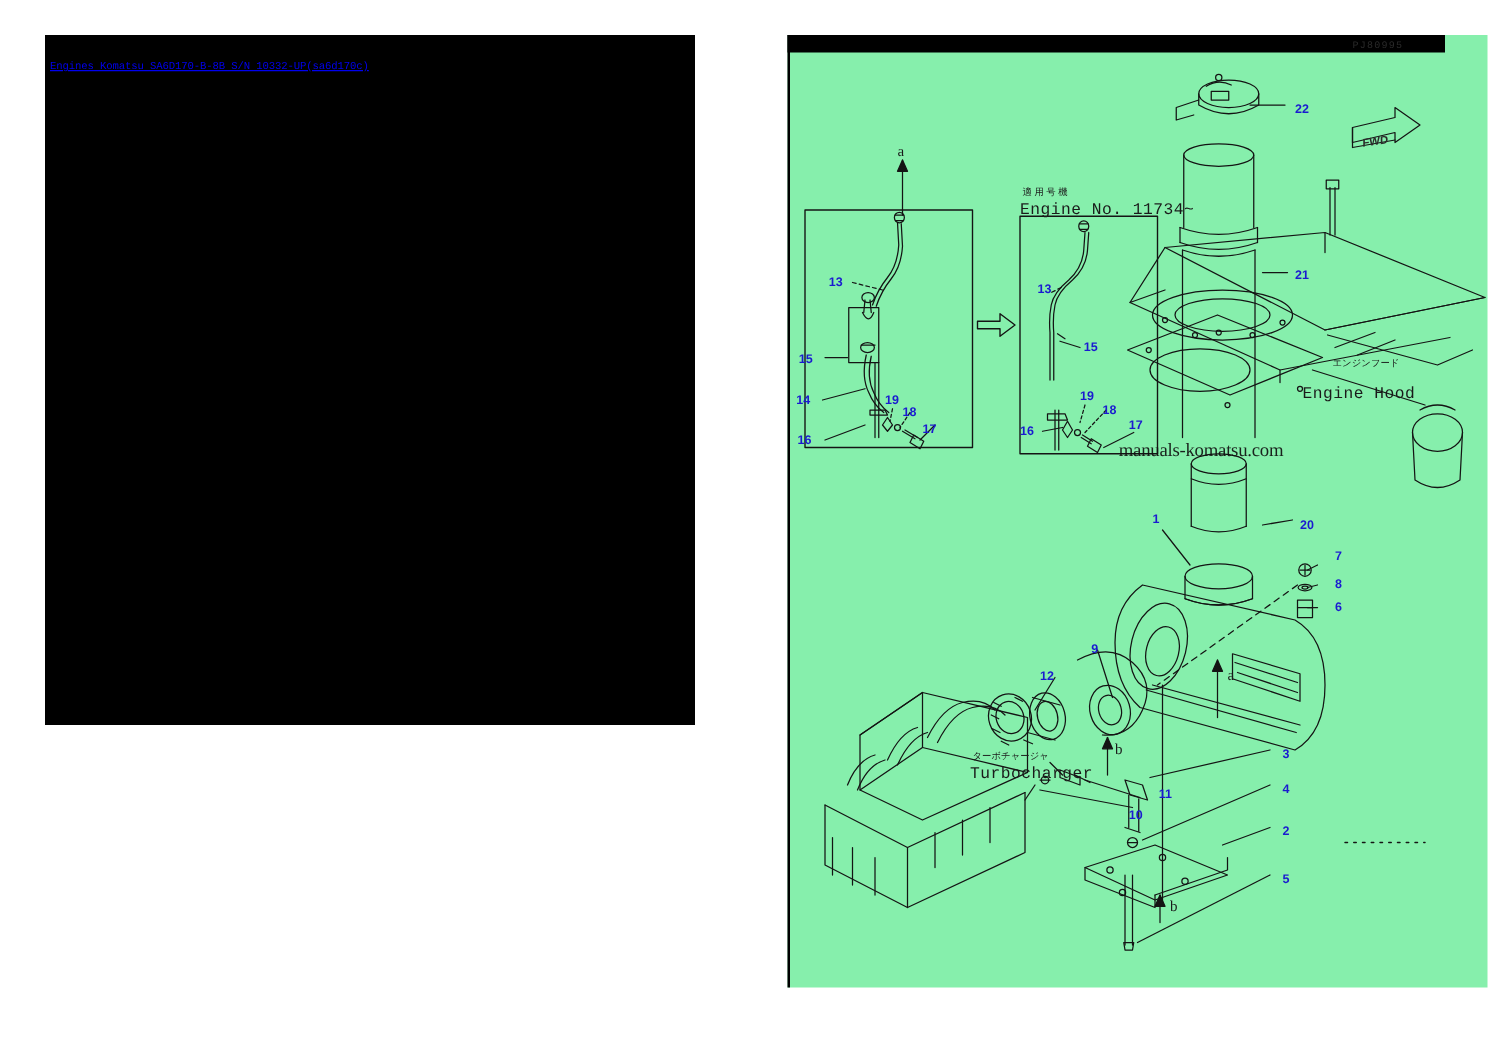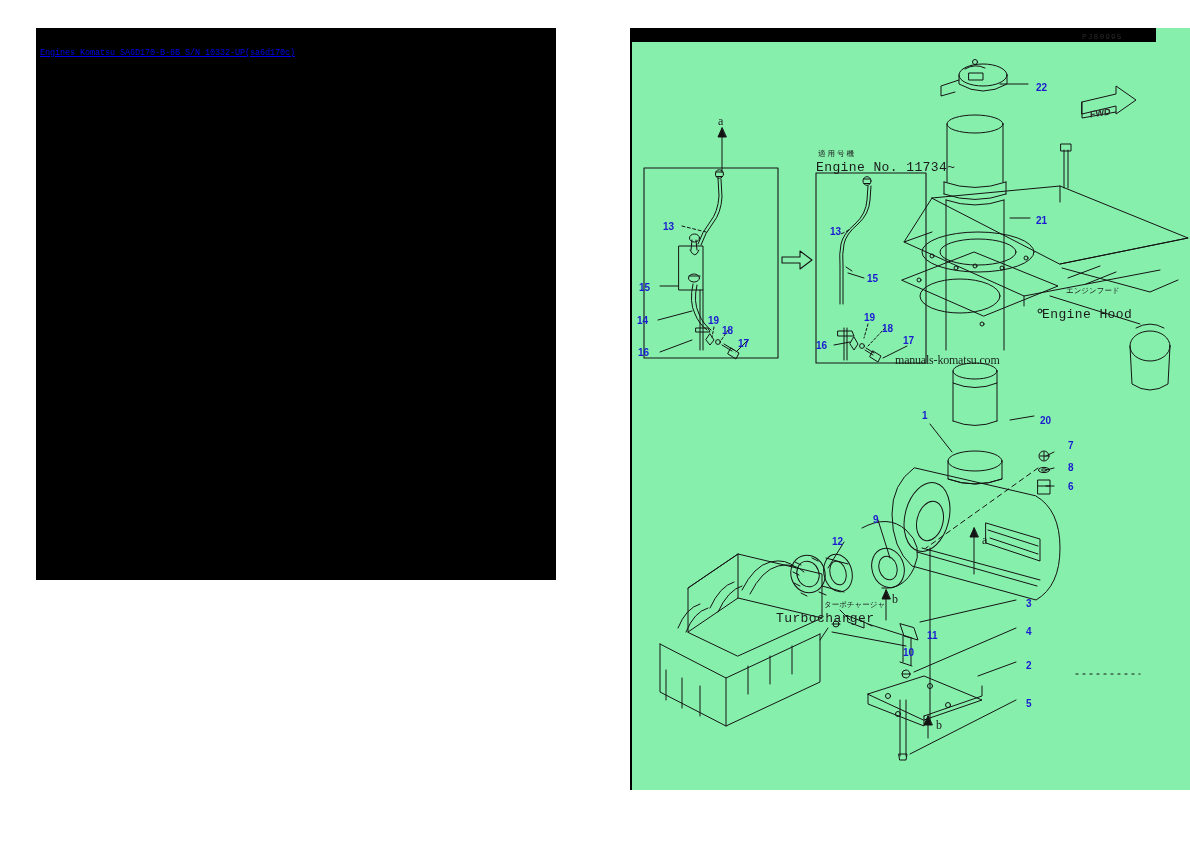--- a/index.html
+++ b/index.html
@@ -72,21 +72,21 @@
   .marka{
     position:absolute;
     color:#1a1a1a;
     font-family:"Liberation Serif", serif;
     font-size:12px;
     white-space:nowrap;
   }
   #watermark{
     position:absolute;left:265px;top:325px;
     font-family:"Liberation Serif", serif;
-    font-size:12px;
+    font-size:15px;
     color:#111111;
     white-space:nowrap;
     letter-spacing:-0.2px;
     opacity:.92;
   }
   #fwd-label{
     position:absolute;left:460px;top:80px;
     font-family:"Liberation Sans", sans-serif;
     font-size:9px;font-weight:700;color:#2b2b2b;
     transform:skewY(-8deg);
@@ -354,21 +354,21 @@
     </g>
   </svg>
 
   <div id="watermark">manuals-komatsu.com</div>
 
   <div id="fwd-label">FWD</div>
 
   <div class="jp" style="left:436px;top:258px;">エンジンフード</div>
   <div class="en" style="left:412px;top:269px;margin-top:10px;">Engine Hood</div>
 
-  <div class="jp" style="left:148px;top:572px;margin-left:46px;">ターボチャージャ</div>
+  <div class="jp" style="left:148px;top:572px;">ターボチャージャ</div>
   <div class="en" style="left:146px;top:583px;">Turbocharger</div>
 
   <div class="jp" style="left:188px;top:121px;letter-spacing:2px;">適用号機</div>
   <div class="en" style="left:186px;top:132px;">Engine No. 11734~</div>
 
   <div class="marka" style="left:88px;top:86px;">a</div>
   <div class="marka" style="left:352px;top:505px;">a</div>
   <div class="marka" style="left:262px;top:564px;">b</div>
   <div class="marka" style="left:306px;top:690px;">b</div>
 

